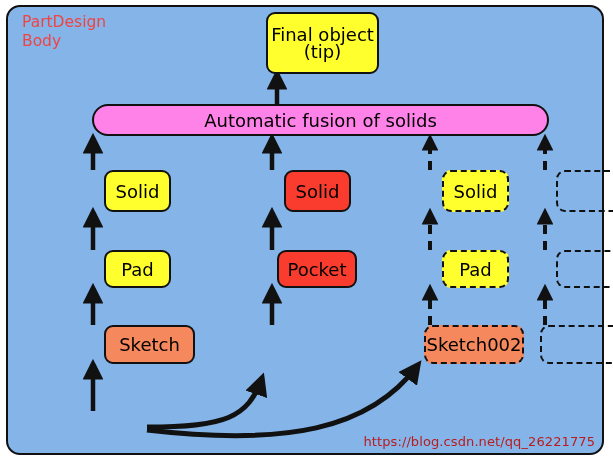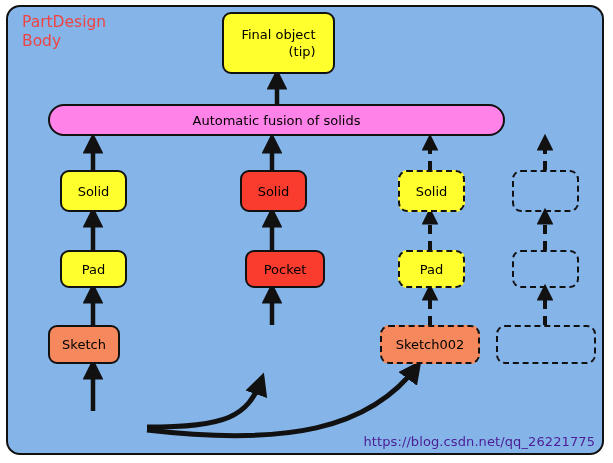--- a/index.html
+++ b/index.html
@@ -39,41 +39,42 @@
     white-space: pre-line;
   }
   .node {
     position: absolute;
     box-sizing: border-box;
     display: flex;
     align-items: center;
     justify-content: center;
     border: 2px solid #111111;
     border-radius: 9px;
-    font-size: 13px;
+    font-size: 18px;
     color: #000000;
-    text-align: right;
+    text-align: center;
     line-height: 17px;
     z-index: 4;
+    margin-left: 44px;
   }
   .node.dashed { border-style: dashed; border-width: 2.5px; }
   .fill-yellow  { background: #ffff2e; }
   .fill-red     { background: #fa3c2e; }
   .fill-orange  { background: #f5885c; }
   .fill-pink    { background: #ff82e8; }
   .fill-cyan    { background: #44f2d3; }
   .fill-none    { background: transparent; }
 
   .arrow { position: absolute; z-index: 2; }
   #watermark {
     position: absolute;
     right: 18px;
     bottom: 14px;
     font-size: 13px;
-    color: #4c1d95;
+    color: #b91c1c;
     letter-spacing: 0.1px;
     z-index: 6;
   }
 </style>
 </head>
 <body>
 
 <div id="canvas">
 
   <div id="panel"></div>
@@ -115,24 +116,24 @@
     <path d="M 147 430 C 285 446 370 430 418 365" fill="none" stroke="#111111" stroke-width="5" marker-end="url(#head)"></path>
   </svg>
 
   <div class="node fill-yellow" style="left:222px; top:12px; width:113px; height:62px; white-space:pre-line;">Final object
 (tip)</div>
 
   <div class="node fill-pink" style="left:48px; top:104px; width:457px; height:32px; border-radius:16px;">Automatic fusion of solids</div>
 
   <div class="node fill-yellow" style="left:60px; top:170px; width:67px; height:42px;">Solid</div>
   <div class="node fill-yellow" style="left:60px; top:250px; width:67px; height:38px;">Pad</div>
-  <div class="node fill-orange" style="left:48px; top:325px; width:72px; height:39px;">Sketch</div>
+  <div class="node fill-orange" style="left:60px; top:325px; width:91px; height:39px;">Sketch</div>
 
   <div class="node fill-red" style="left:240px; top:170px; width:67px; height:42px;">Solid</div>
-  <div class="node fill-red" style="left:245px; top:250px; width:80px; height:38px;">Pocket</div>
+  <div class="node fill-red" style="left:233px; top:250px; width:80px; height:38px;">Pocket</div>
 
   <div class="node dashed fill-yellow" style="left:398px; top:170px; width:67px; height:42px;">Solid</div>
   <div class="node dashed fill-yellow" style="left:398px; top:250px; width:67px; height:38px;">Pad</div>
   <div class="node dashed fill-orange" style="left:380px; top:325px; width:100px; height:39px;border-radius:9px;">Sketch002</div>
 
   <div class="node dashed fill-none" style="left:512px; top:170px; width:67px; height:42px;"></div>
   <div class="node dashed fill-none" style="left:512px; top:250px; width:67px; height:38px;"></div>
   <div class="node dashed fill-none" style="left:496px; top:325px; width:100px; height:39px;"></div>
 
 

